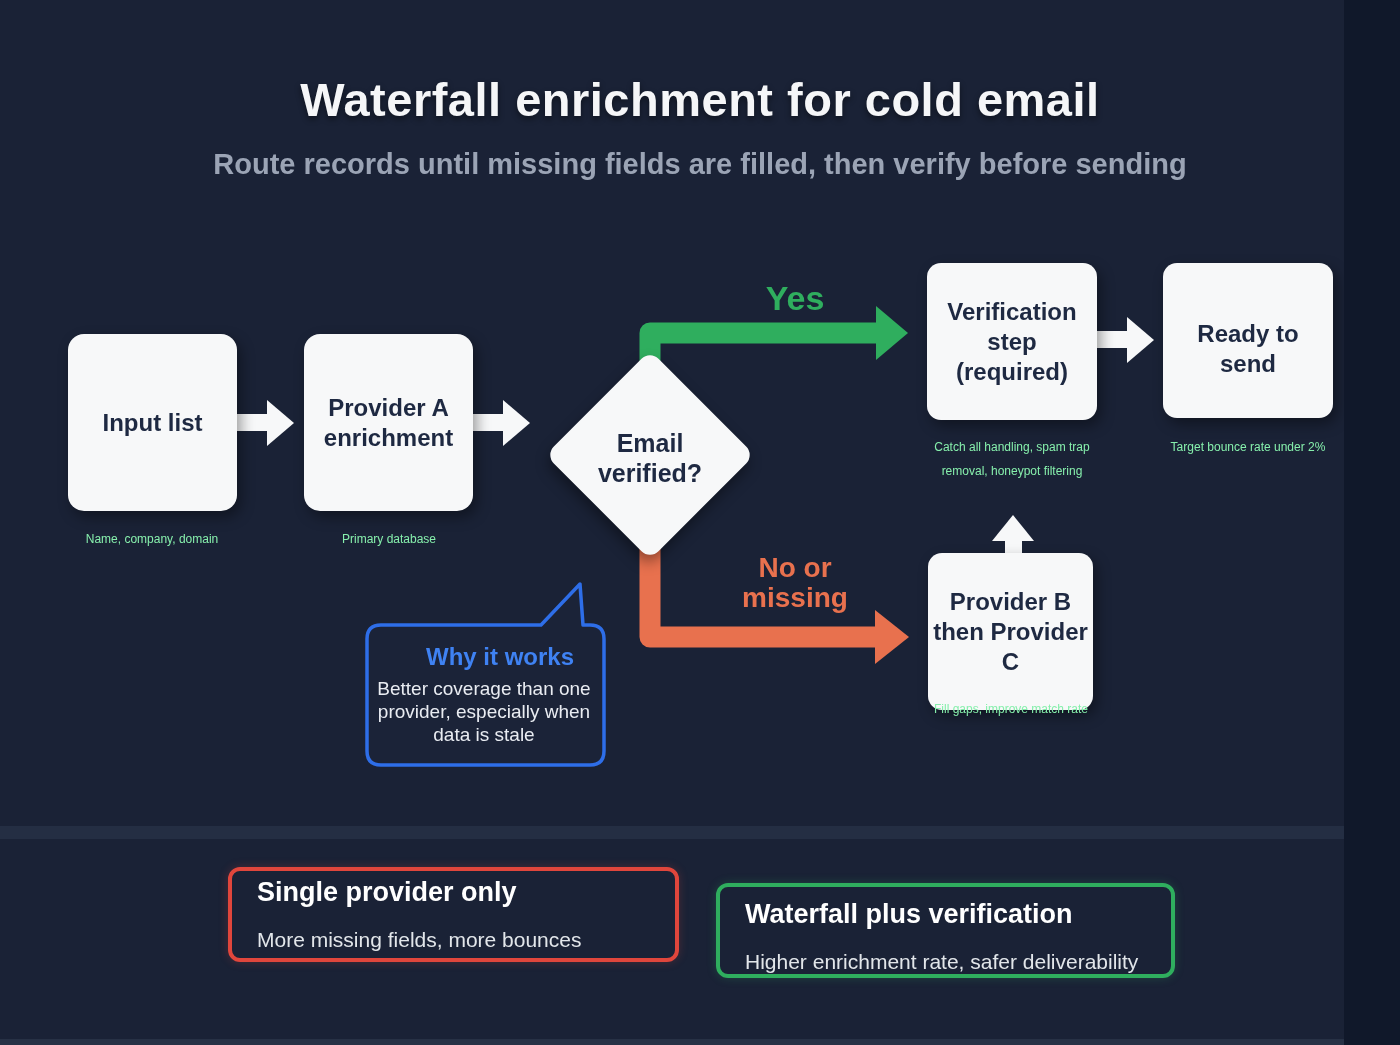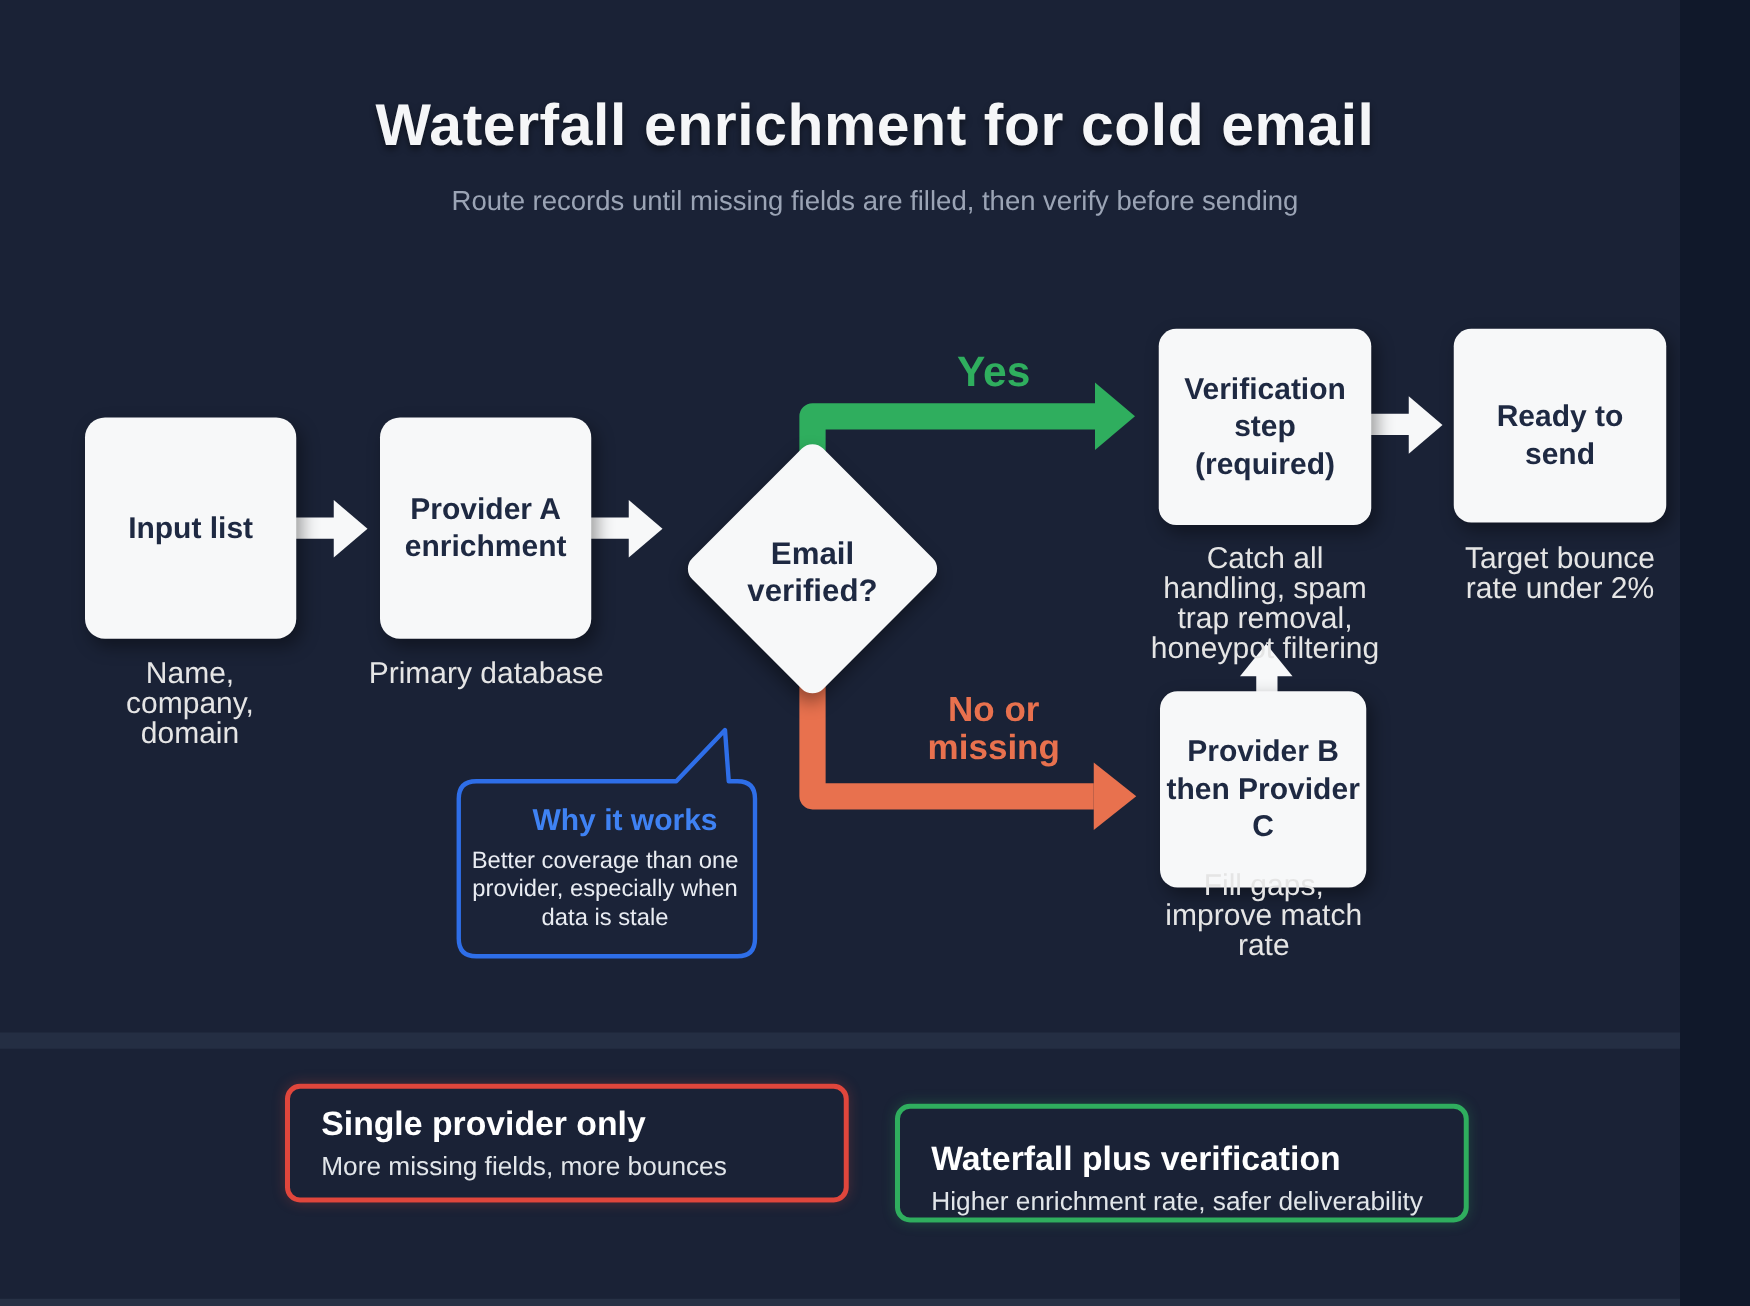--- a/index.html
+++ b/index.html
@@ -9,52 +9,52 @@
     font-family:"Liberation Sans","DejaVu Sans",sans-serif;
   }
   .abs{position:absolute;}
   .title{
     left:0;top:72px;width:1400px;text-align:center;
     font-size:47px;font-weight:800;color:#f5f6f8;letter-spacing:.5px;
     text-shadow:0 3px 6px rgba(0,0,0,.45);
   }
   .subtitle{
     left:0;top:148px;width:1400px;text-align:center;
-    font-size:22px;font-weight:400;color:#9ba4b5;
+    font-size:29px;font-weight:700;color:#9ba4b5;
   }
   .node{
     background:#f7f8f9;border-radius:16px;
     box-shadow:4px 6px 14px rgba(0,0,0,.38);
     display:flex;align-items:center;justify-content:center;text-align:center;
   }
   .node-label{
     font-size:24px;font-weight:700;color:#1e2942;line-height:30px;text-align:center;
   }
   .diamond{
     background:#f7f8f9;border-radius:12px;transform:rotate(45deg);
     box-shadow:4px 6px 14px rgba(0,0,0,.38);
   }
   .caption{
-    font-size:24px;line-height:24px;color:#e5e5e5;text-align:center;
+    font-size:12px;line-height:24px;color:#86efac;text-align:center;
   }
   .flow-label{font-weight:700;text-align:center;line-height:31px;}
   .yes-label{color:#2fae5e;font-size:34px;}
   .no-label{color:#e8714e;font-size:28px;}
   .callout-title{font-size:24px;font-weight:700;color:#3f82f3;text-align:center;}
   .callout-body{font-size:19px;line-height:23px;color:#e9ecf2;text-align:center;}
   .divider{left:0;top:826px;width:1400px;height:13px;background:#242e43;}
   .bottom-line{left:0;top:1039px;width:1400px;height:6px;background:#273145;}
   .cmp-box{
     border-radius:12px;display:flex;flex-direction:column;justify-content:center;
     padding-left:25px;box-sizing:border-box;
   }
   .cmp-neg{border:4px solid #e0463c;box-shadow:0 0 10px rgba(224,70,60,.25);}
   .cmp-pos{border:4px solid #2fae5e;box-shadow:0 0 10px rgba(47,174,94,.25);justify-content:flex-end;}
   .cmp-title{font-size:27px;font-weight:700;color:#ffffff;}
-  .cmp-sub{font-size:21px;color:#e2e6ea;margin-top:7px;}
+  .cmp-sub{font-size:21px;color:#e2e6ea;margin-top:20px;}
   svg{display:block;}
 </style>
 </head>
 <body>
 
 <div id="canvas">
 
   <div class="abs title">Waterfall enrichment for cold email</div>
   <div class="abs subtitle">Route records until missing fields are filled, then verify before sending</div>
 

